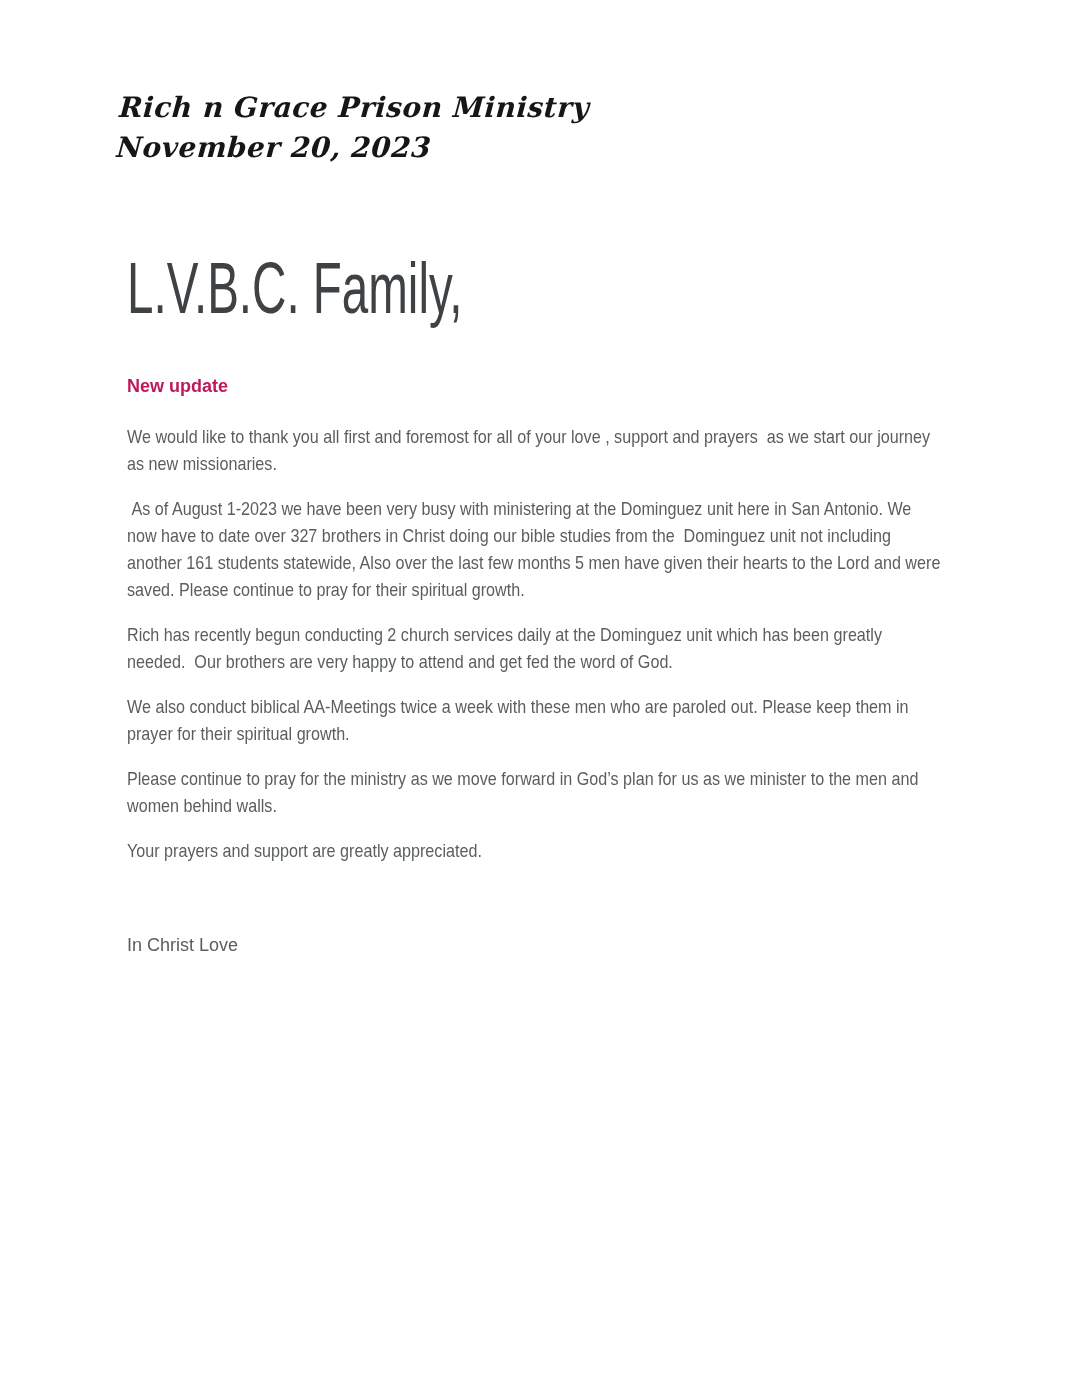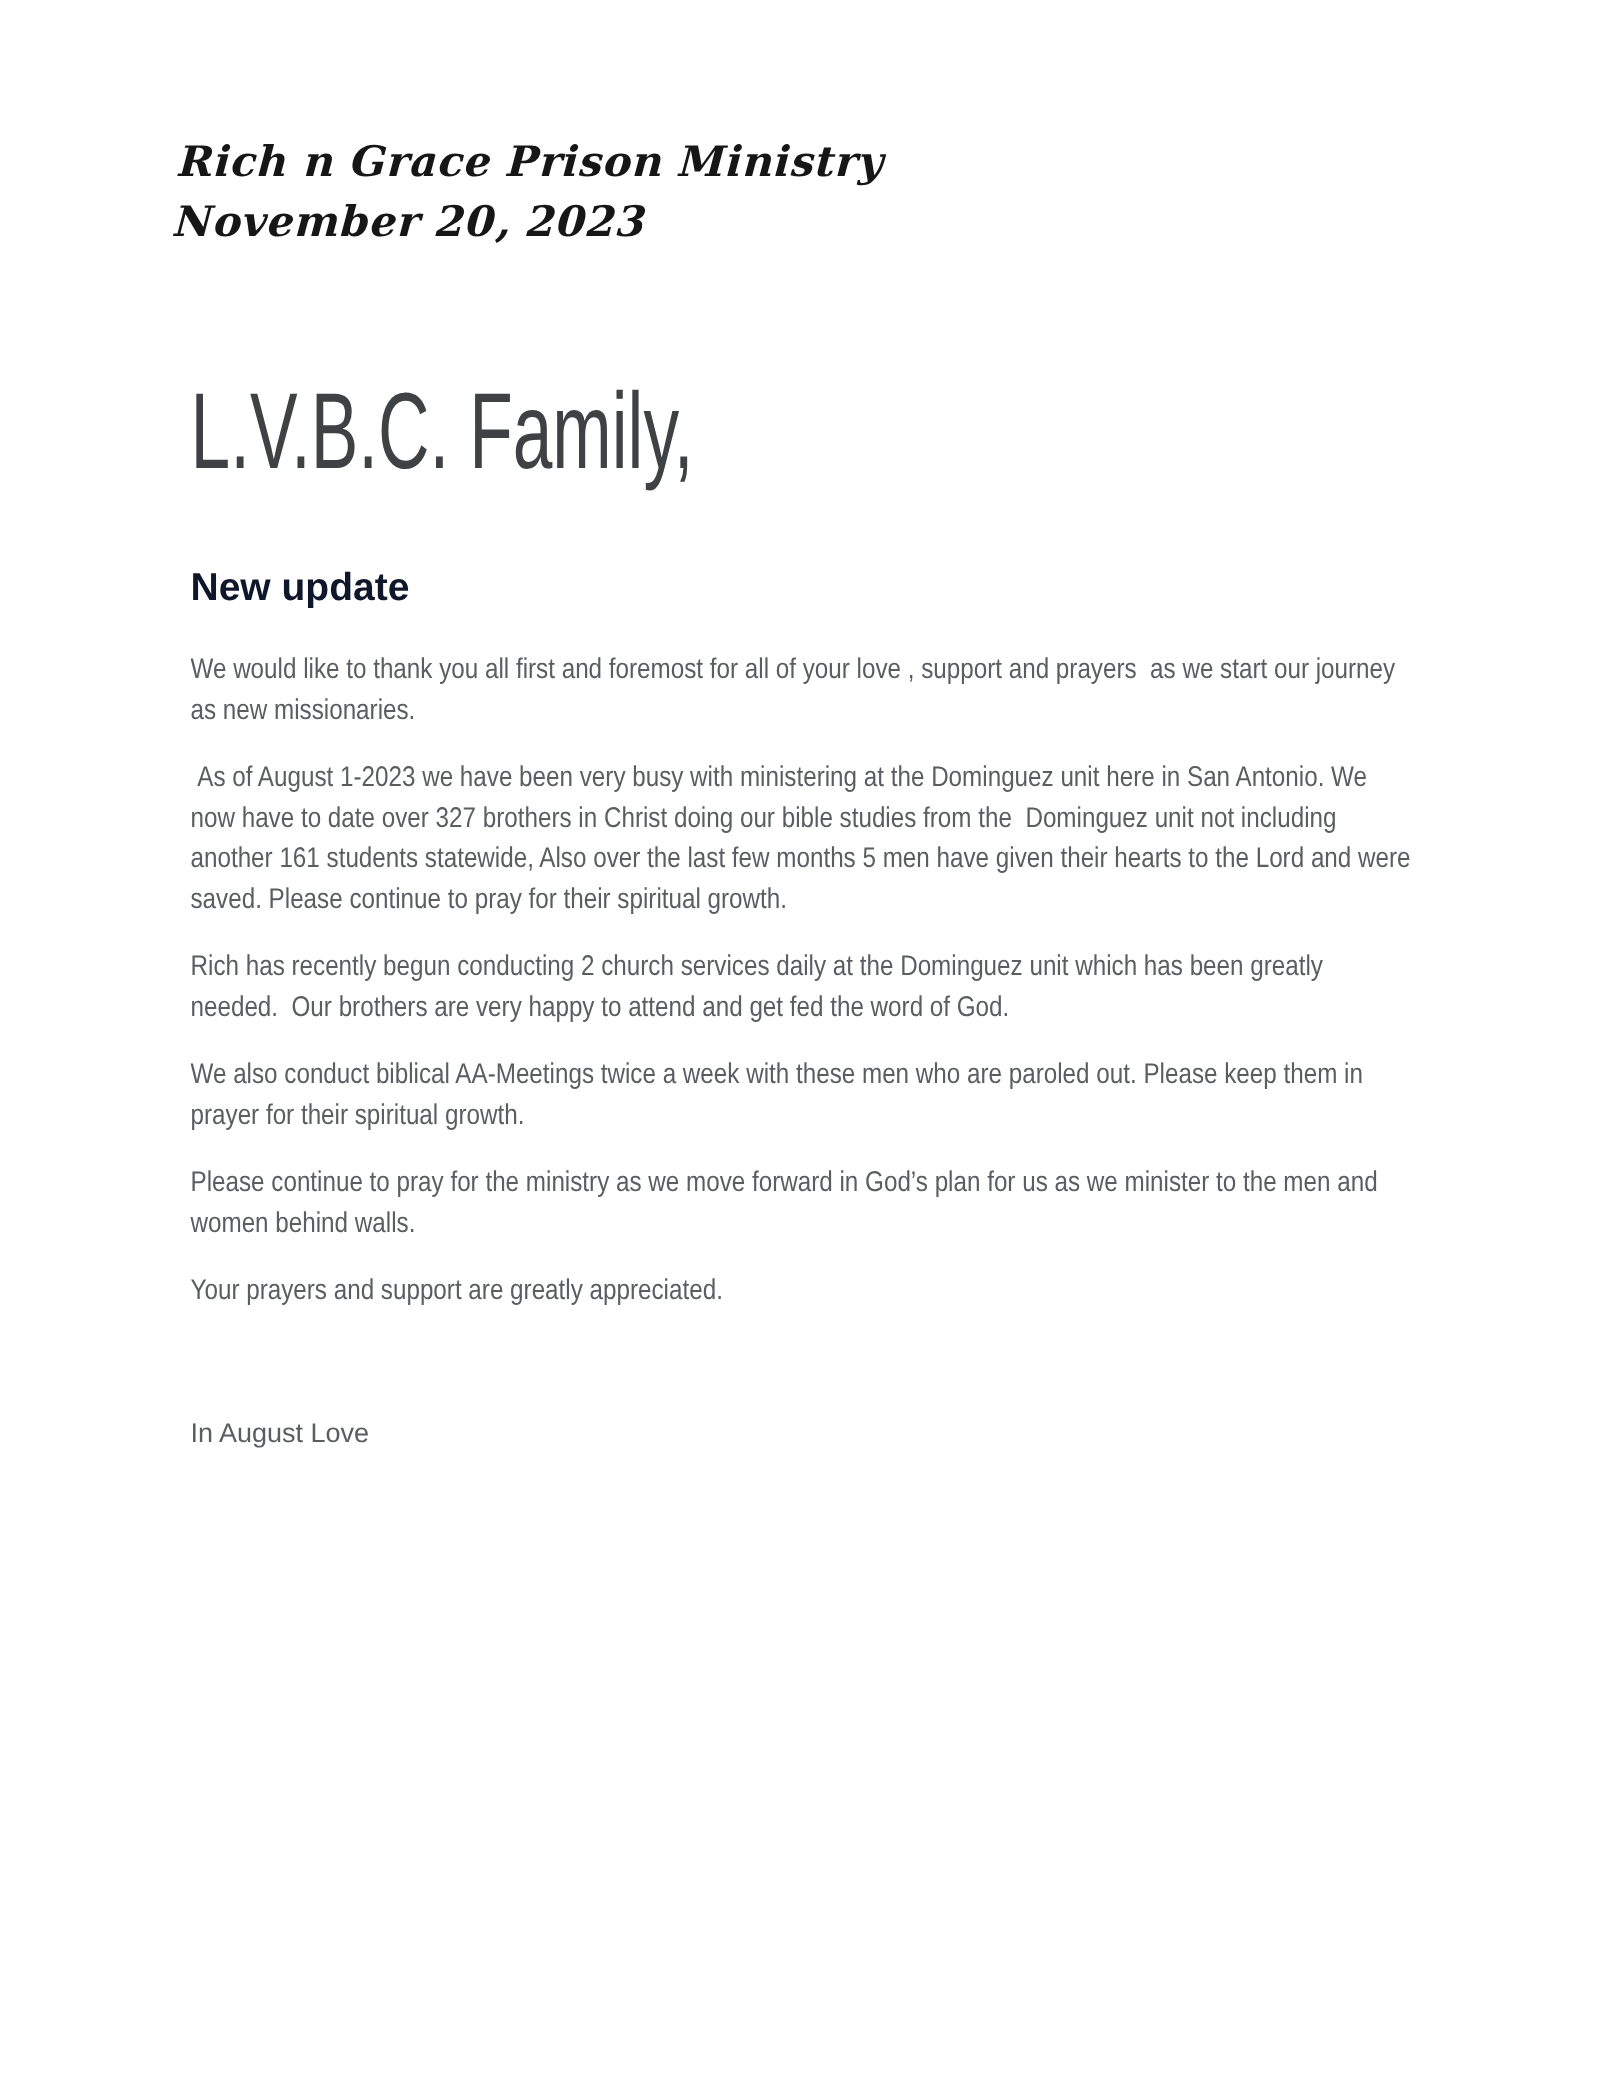--- a/index.html
+++ b/index.html
@@ -36,23 +36,23 @@
     font-size: 72px;
     font-weight: 400;
     line-height: 1.0;
     color: #3f4245;
     white-space: nowrap;
     transform: scaleX(0.66);
     transform-origin: 0 50%;
   }
   .section-heading {
     margin: 52px 0 0 127px;
-    font-size: 26px;
+    font-size: 18px;
     font-weight: 700;
-    color: #0f172a;
+    color: #be185d;
   }
   .body-copy {
     margin-top: 26px;
   }
   .body-para {
     margin: 18px 0 18px 127px;
     width: 960px;
     font-size: 19px;
     line-height: 27px;
     color: #5a5e61;
@@ -90,16 +90,16 @@
 
   <main class="body-copy">
     <p class="body-para">We would like to thank you all first and foremost for all of your love , support and prayers  as we start our journey as new missionaries.</p>
     <p class="body-para"> As of August 1-2023 we have been very busy with ministering at the Dominguez unit here in San Antonio. We now have to date over 327 brothers in Christ doing our bible studies from the  Dominguez unit not including another 161 students statewide, Also over the last few months 5 men have given their hearts to the Lord and were saved. Please continue to pray for their spiritual growth.</p>
     <p class="body-para">Rich has recently begun conducting 2 church services daily at the Dominguez unit which has been greatly needed.  Our brothers are very happy to attend and get fed the word of God.</p>
     <p class="body-para">We also conduct biblical AA-Meetings twice a week with these men who are paroled out. Please keep them in prayer for their spiritual growth.</p>
     <p class="body-para">Please continue to pray for the ministry as we move forward in God’s plan for us as we minister to the men and women behind walls.</p>
     <p class="body-para">Your prayers and support are greatly appreciated.</p>
   </main>
 
-  <p class="closing">In August Love</p>
+  <p class="closing">In Christ Love</p>
 
 
 </div>
 
 </body></html>

